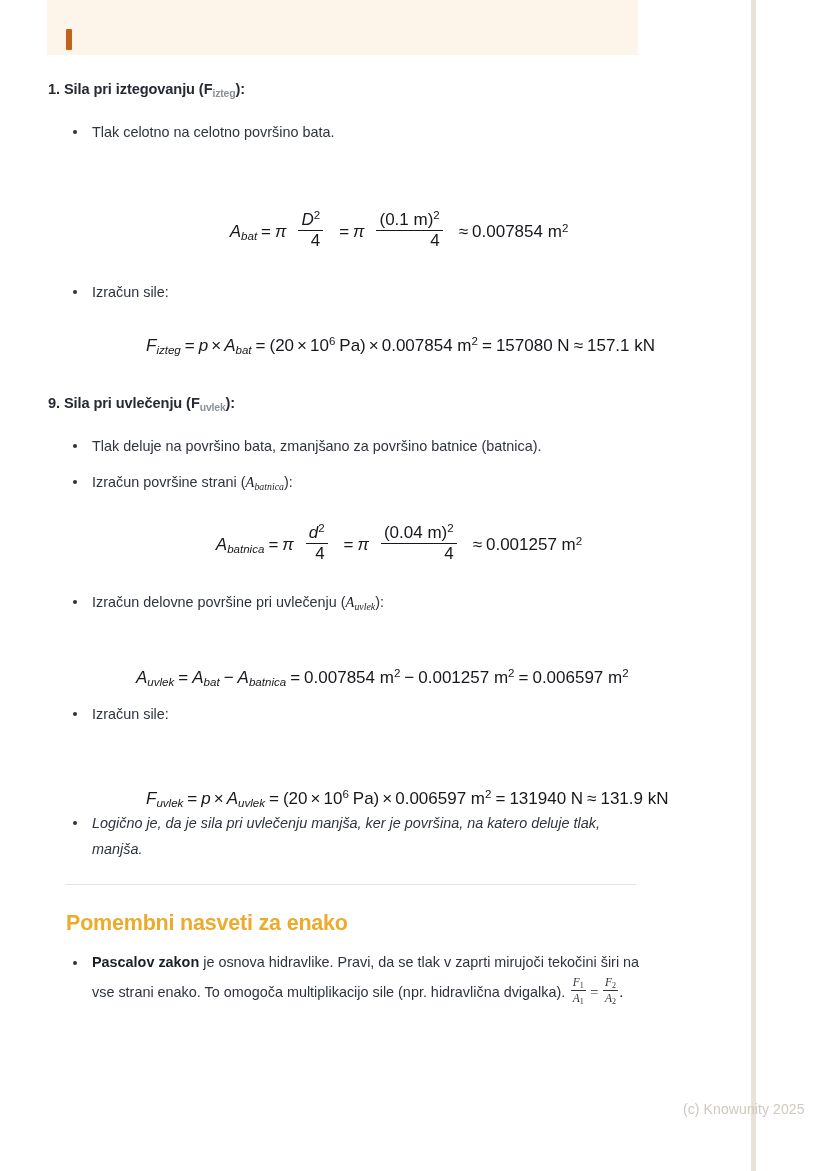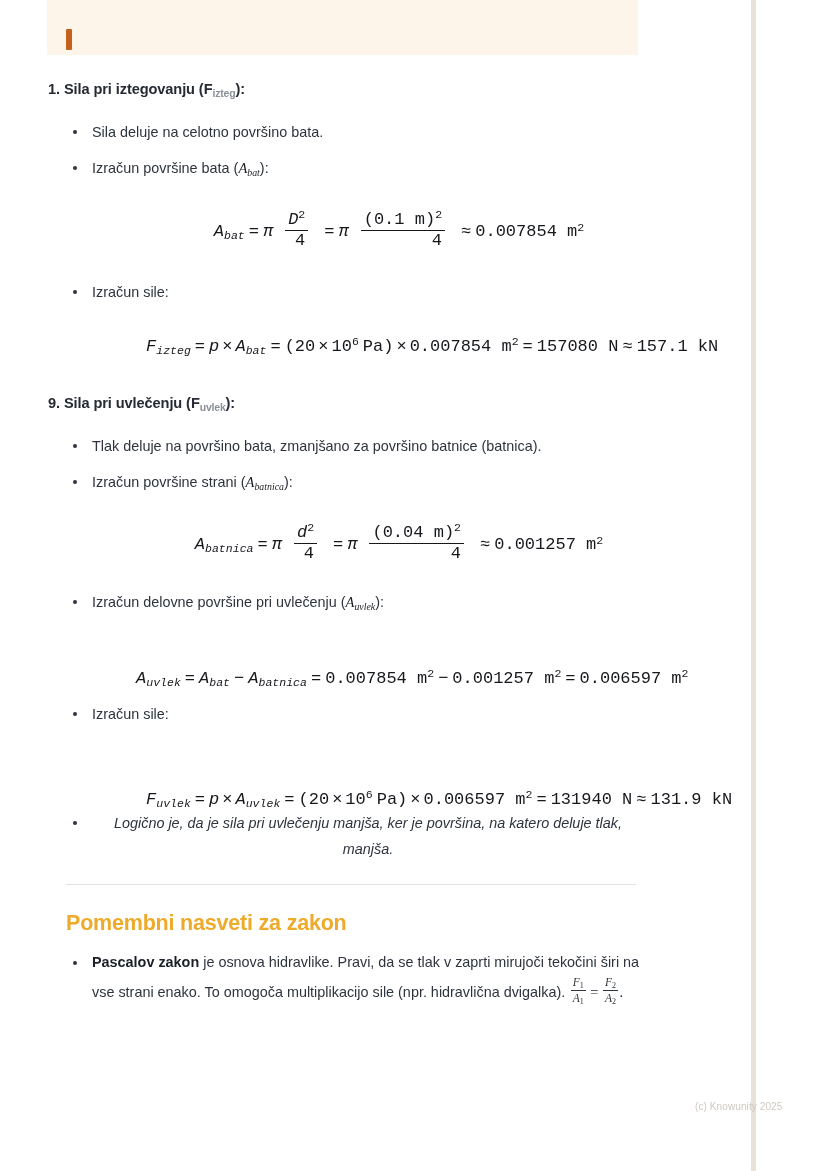--- a/index.html
+++ b/index.html
@@ -127,21 +127,21 @@
     vertical-align: -0.26em;
   }
   .msup {
     font-size: 0.68em;
     vertical-align: 0.48em;
   }
   .mrm { font-style: normal; }
 
   .display-math {
     position: absolute;
-    font-family: Liberation Mono, monospace;
+    font-family: Liberation Sans, sans-serif;
     font-size: 17px;
     color: #16181c;
     white-space: nowrap;
     line-height: 1;
   }
   .display-math.center {
     width: 704px;
     left: 47px;
     text-align: center;
   }
@@ -236,47 +236,43 @@
   }
   .bold-lead {
     font-weight: bold;
     color: #1b2027;
   }
 
   .watermark {
     position: absolute;
     left: 683px;
     top: 1101px;
-    font-size: 10px;
+    font-size: 14px;
     color: #cfc9bf;
     letter-spacing: 0.1px;
     white-space: nowrap;
-    margin-left: 12px;
   }
 </style>
 </head>
 <body>
 
 <div id="page">
 
   <div class="rail-right-fill"></div>
   <div class="sheet"></div>
   <div class="sheet-cream-top"></div>
   <div class="rail-right"></div>
   <div class="accent-bar"></div>
 
   <h3 class="sec-heading" style="top:81px;"><span>1. Sila pri iztegovanju (F</span><span class="sub-gray">izteg</span><span>):</span></h3>
 
   <ul class="bullets" style="top:119px;">
-    <li><span>Sila deluje na celotno površino bata.</span></li>
-  </ul>
-
-  <ul class="bullets" style="top:155px;">
-    <li><span>Izračun površine bata (</span><span class="imath"><span class="mi">A</span><span class="msub">bat</span></span><span>):</span></li>
-  </ul>
+    <li><span>Tlak celotno na celotno površino bata.</span></li>
+  </ul>
+
 
   <div class="display-math center" style="top:209px;">
     <span class="mi">A</span><span class="msub">bat</span><span class="op">=</span><span class="mi">π</span><span class="frac"><span class="num"><span class="mi">D</span><span class="msup">2</span></span><span class="den">4</span></span><span class="op">=</span><span class="mi">π</span><span class="frac"><span class="num"><span class="mrm">(0.1 m)</span><span class="msup">2</span></span><span class="den">4</span></span><span class="op">≈</span><span>0.007854 m</span><span class="msup">2</span>
   </div>
 
   <ul class="bullets" style="top:279px;">
     <li><span>Izračun sile:</span></li>
   </ul>
 
   <div class="display-math leftish" style="top:336px; left:146px;">
@@ -306,27 +302,27 @@
   </div>
 
   <ul class="bullets" style="top:701px;">
     <li><span>Izračun sile:</span></li>
   </ul>
 
   <div class="display-math leftish" style="top:789px; left:146px;">
     <span class="mi">F</span><span class="msub">uvlek</span><span class="op">=</span><span class="mi">p</span><span class="opn">×</span><span class="mi">A</span><span class="msub">uvlek</span><span class="op">=</span><span>(20</span><span class="opn">×</span><span>10</span><span class="msup">6</span><span style="padding-left:4px">Pa)</span><span class="opn">×</span><span>0.006597 m</span><span class="msup">2</span><span class="op">=</span><span>131940 N</span><span class="op">≈</span><span>131.9 kN</span>
   </div>
 
-  <ul class="bullets" style="top:810px; width:578px;text-align:center;">
+  <ul class="bullets" style="top:810px; width:578px;">
     <li class="italic-note"><span>Logično je, da je sila pri uvlečenju manjša, ker je površina, na katero deluje tlak, manjša.</span></li>
   </ul>
 
   <div class="divider"></div>
 
-  <h2 class="tips-title">Pomembni nasveti za zakon</h2>
+  <h2 class="tips-title">Pomembni nasveti za enako</h2>
 
   <ul class="tips">
     <li><span class="bold-lead">Pascalov zakon</span><span> je osnova hidravlike. Pravi, da se tlak v zaprti mirujoči tekočini širi na vse strani enako. To omogoča multiplikacijo sile (npr. hidravlična dvigalka). </span><span class="frac-sm"><span class="num"><span class="mi">F</span><span style="font-size:0.7em;vertical-align:-0.25em">1</span></span><span class="den"><span class="mi">A</span><span style="font-size:0.7em;vertical-align:-0.25em">1</span></span></span><span class="imath" style="padding:0 3px">=</span><span class="frac-sm"><span class="num"><span class="mi">F</span><span style="font-size:0.7em;vertical-align:-0.25em">2</span></span><span class="den"><span class="mi">A</span><span style="font-size:0.7em;vertical-align:-0.25em">2</span></span></span><span class="imath">.</span></li>
   </ul>
 
   <div class="watermark">(c) Knowunity 2025</div>
 
 </div>
 
 </body></html>

